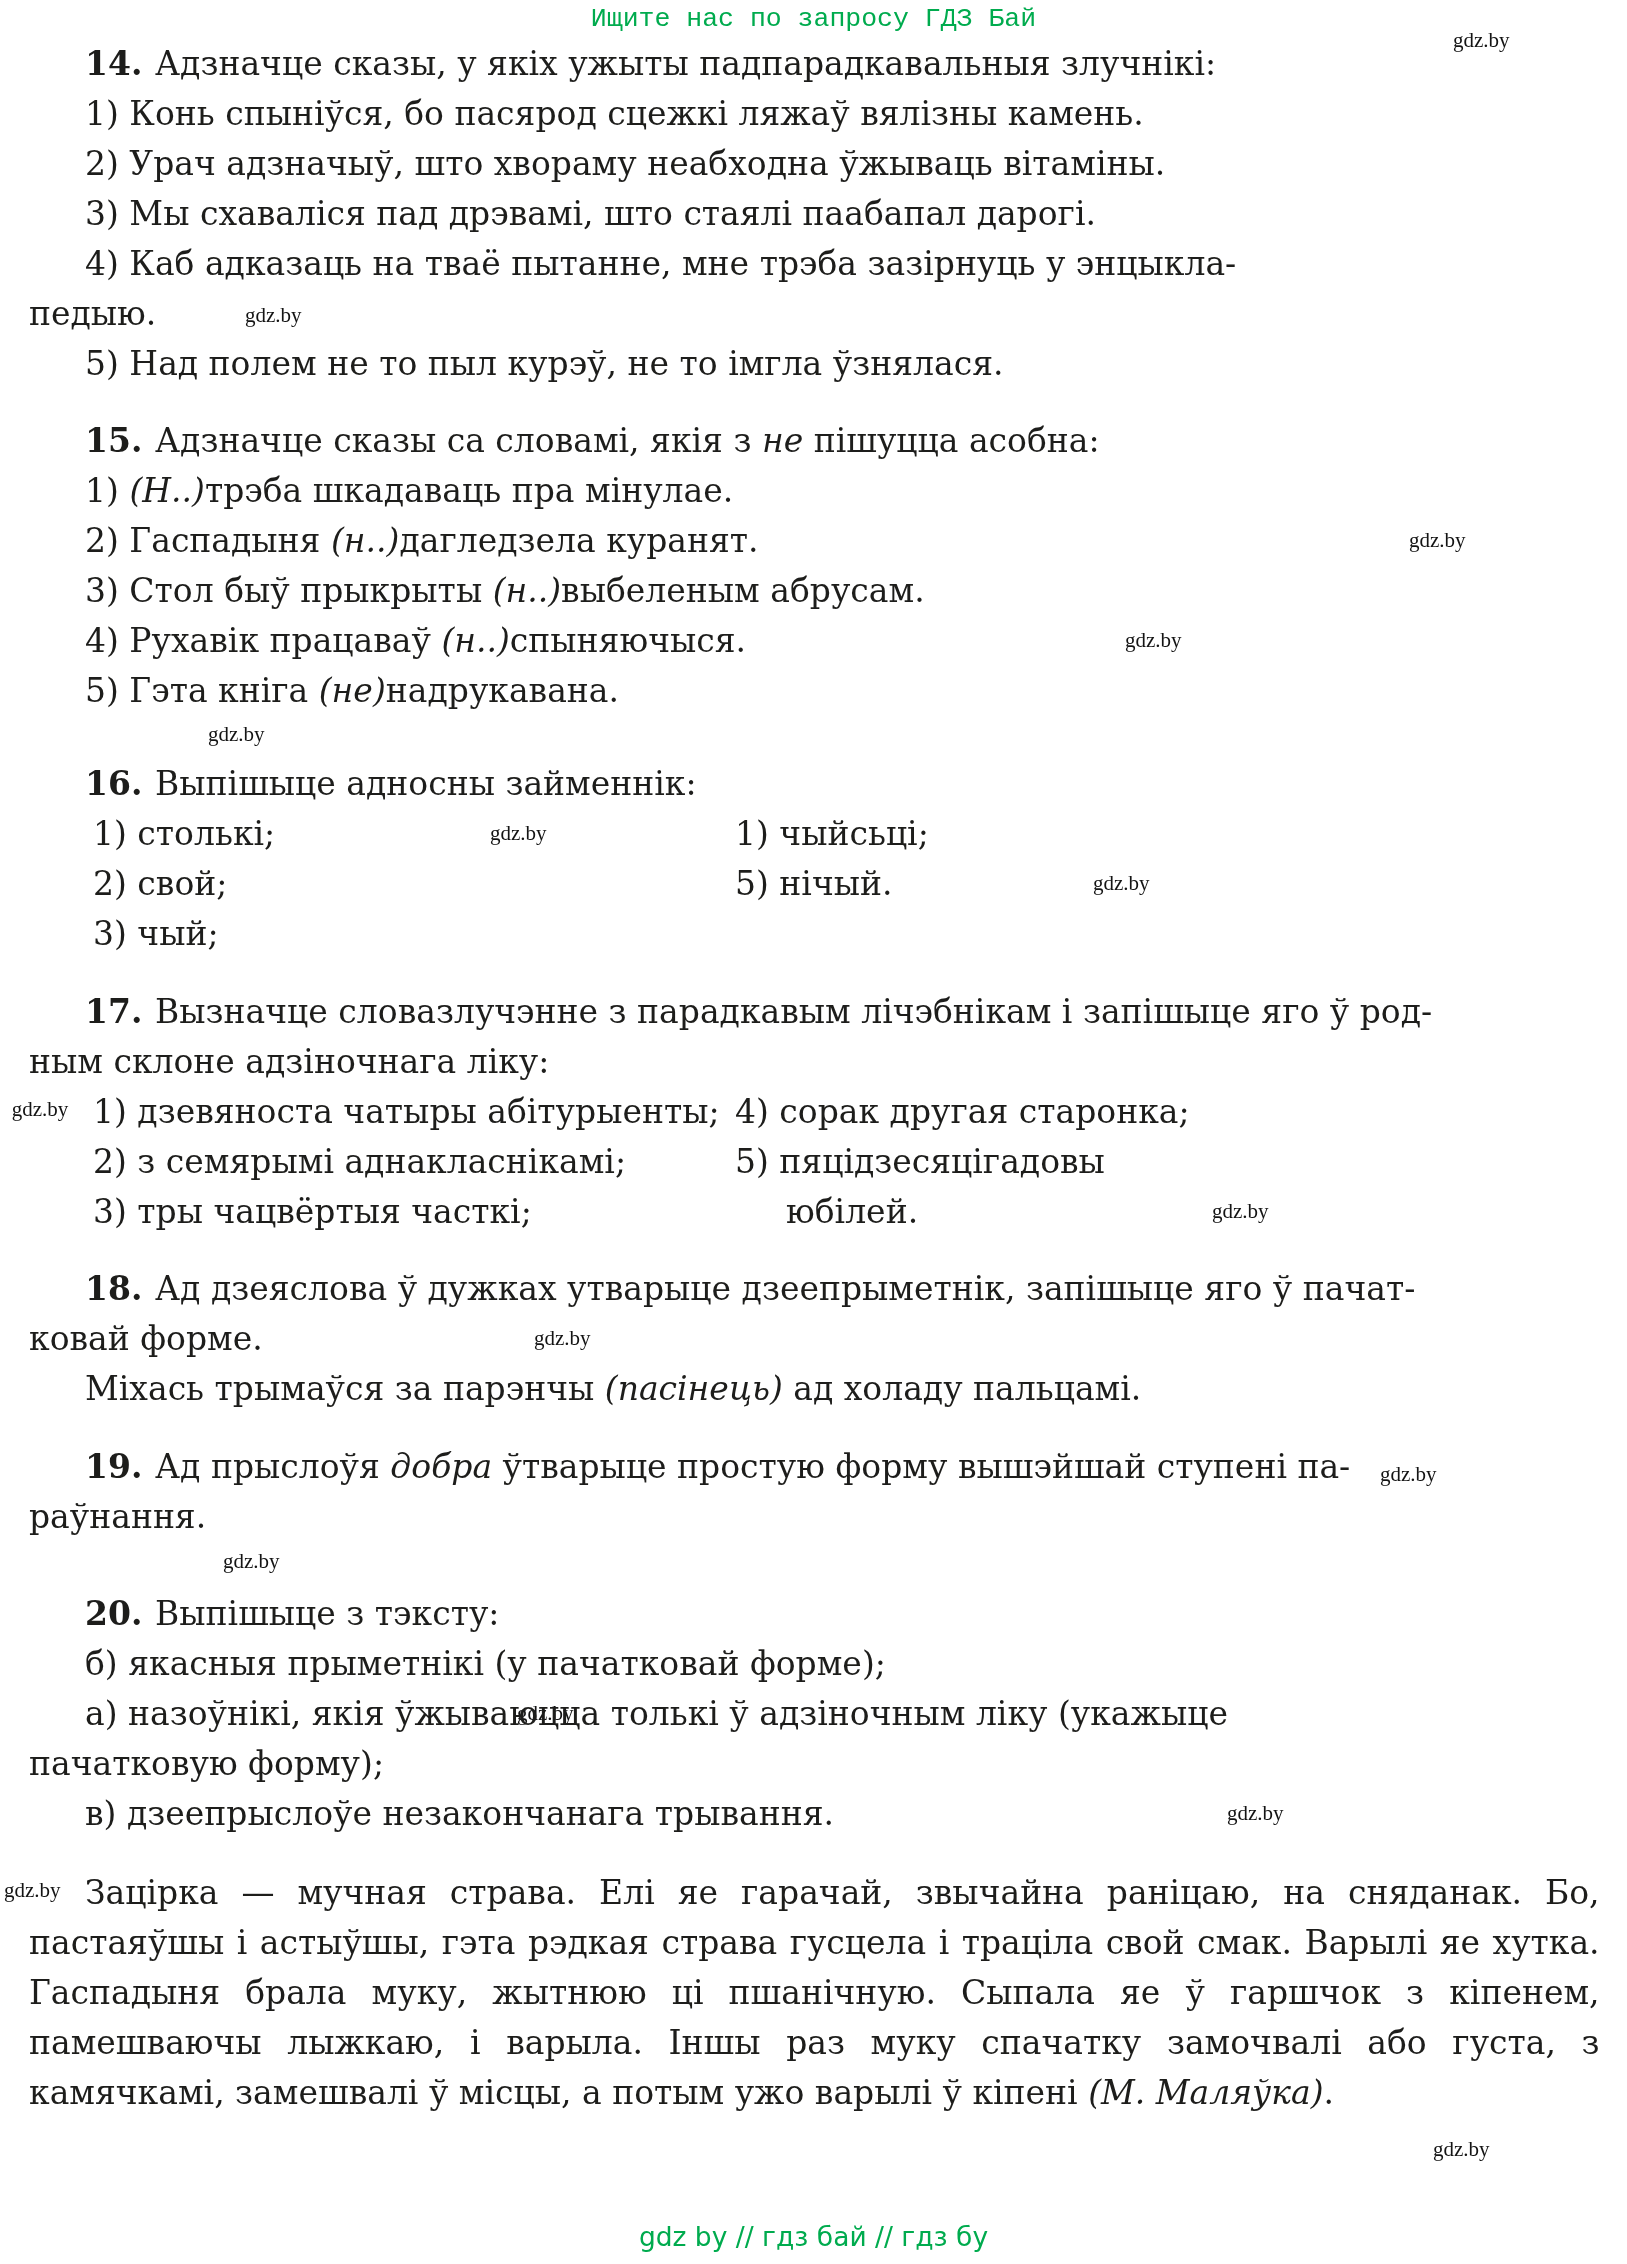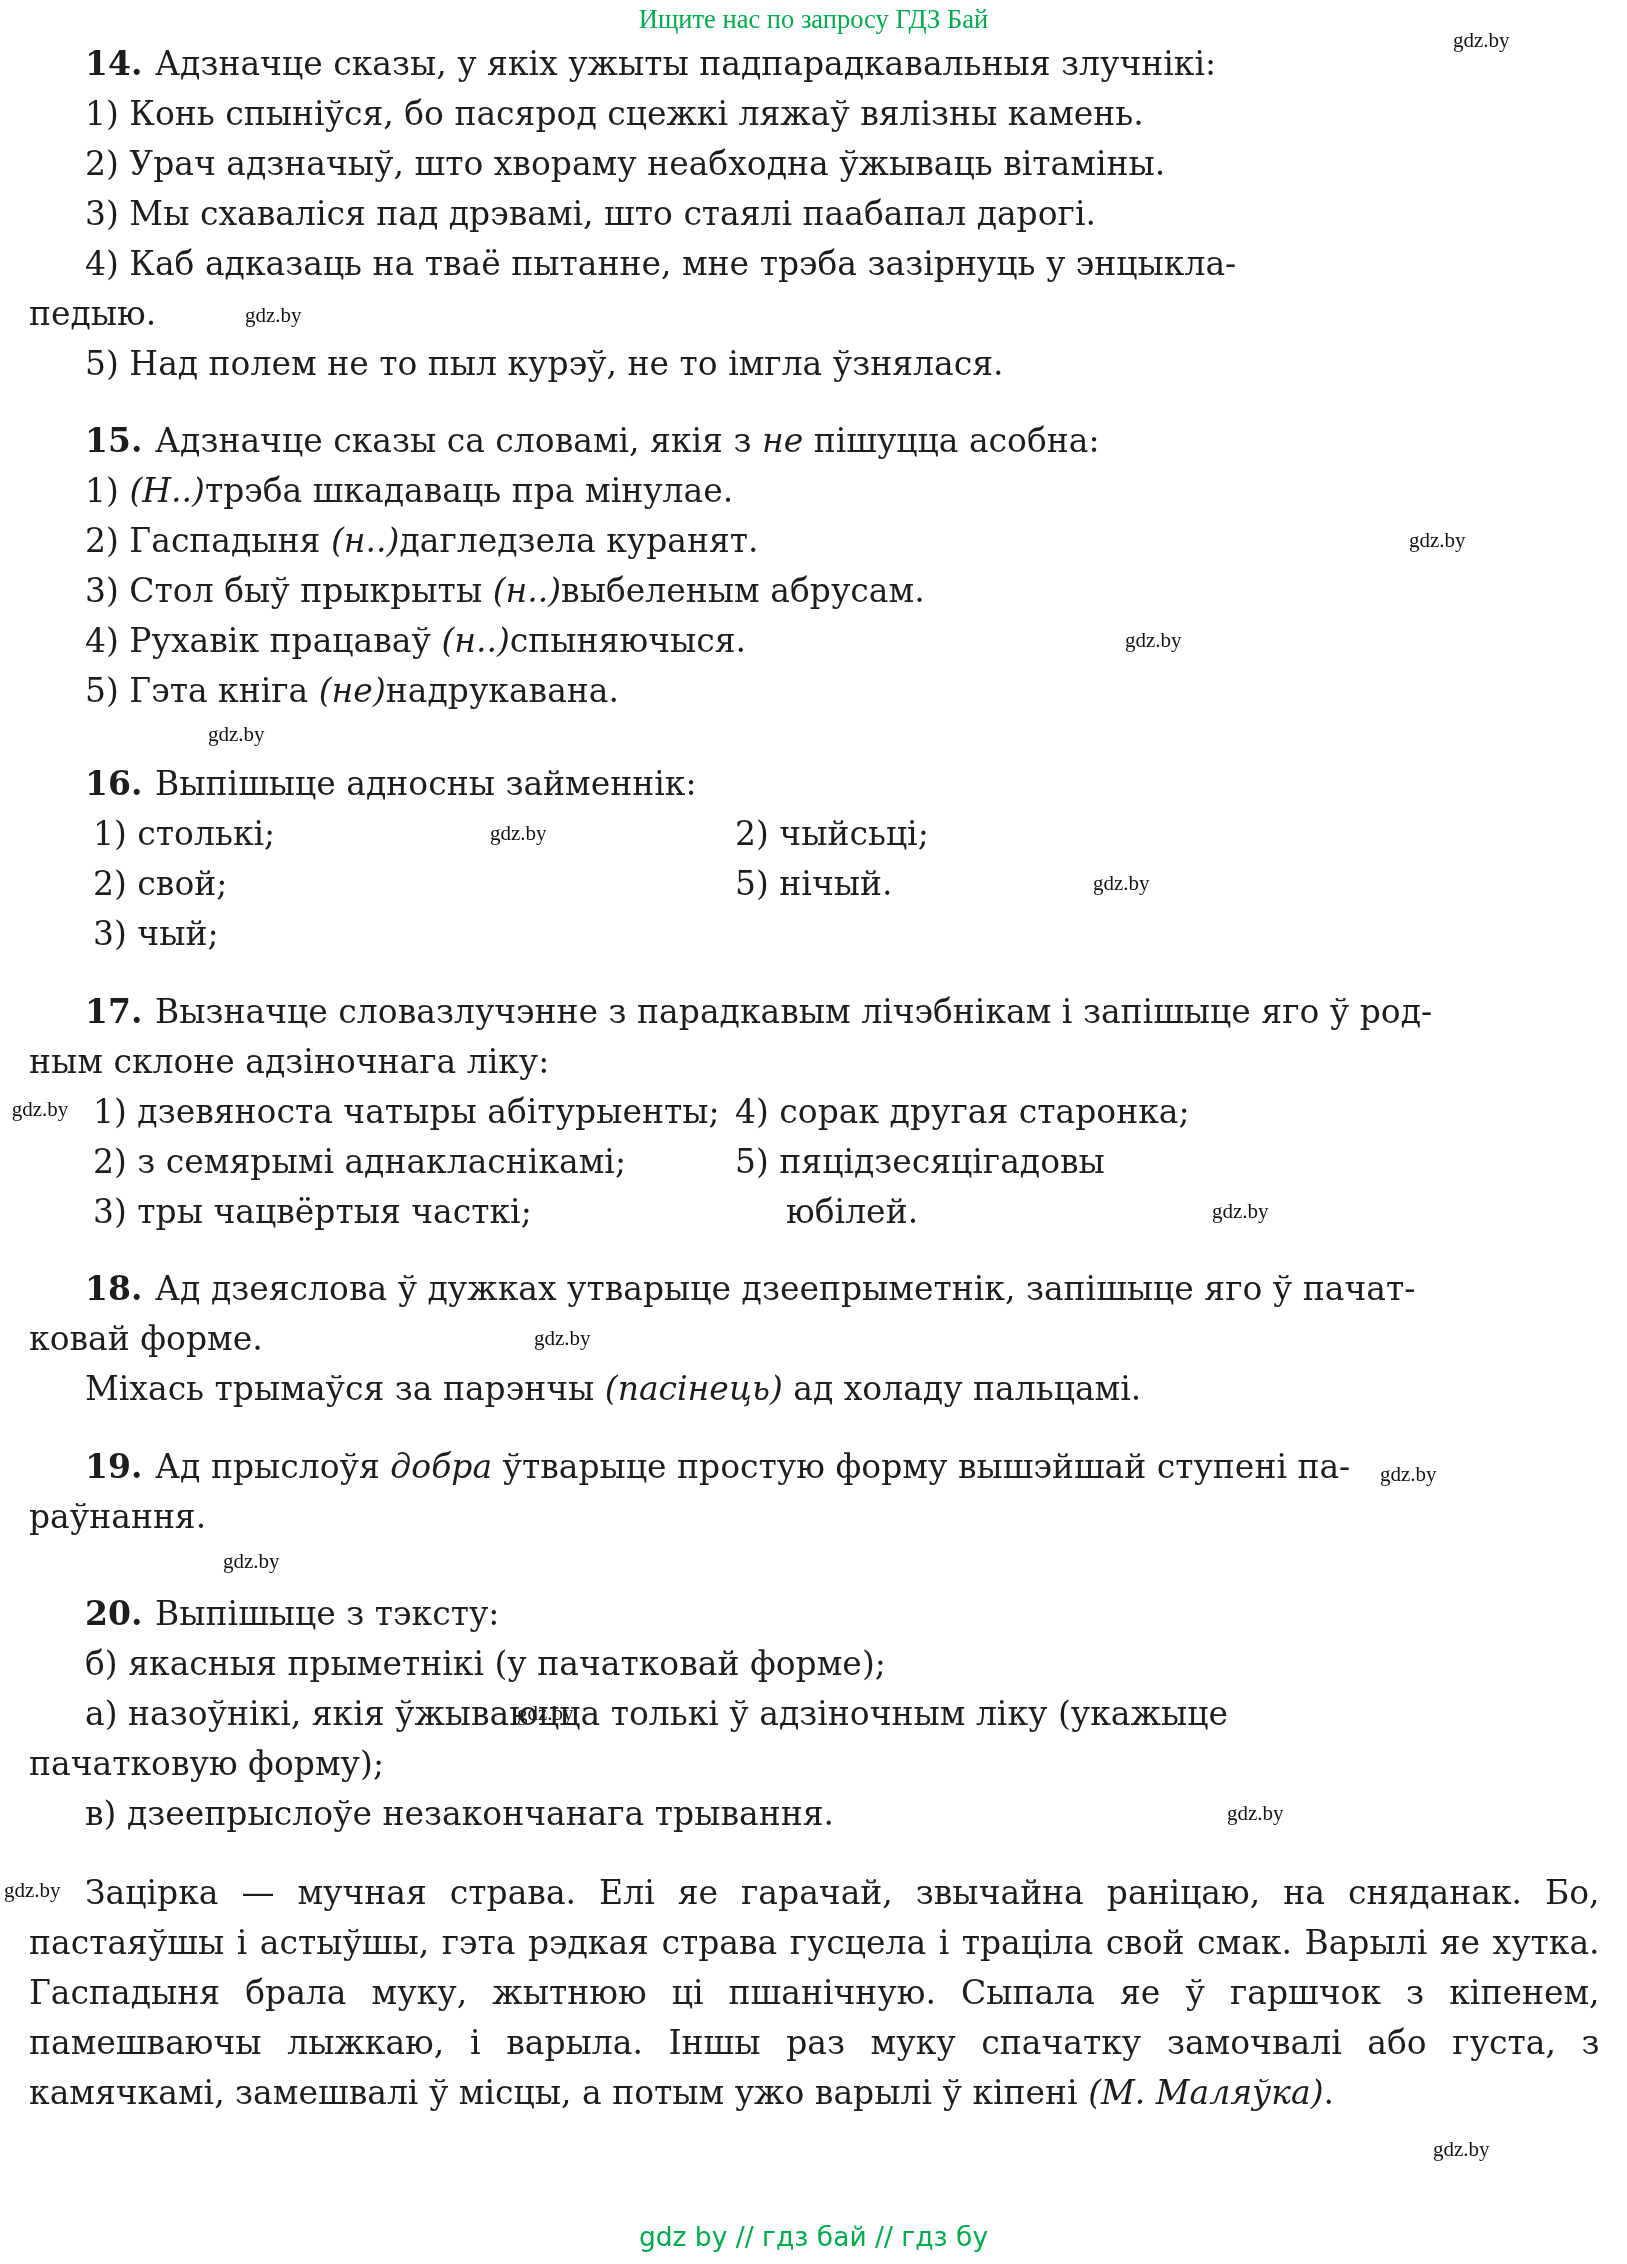--- a/index.html
+++ b/index.html
@@ -13,21 +13,21 @@
     color:#1d1d1b;
     font-family:"DejaVu Serif","Liberation Serif",serif;
     font-size:33px;
     line-height:50px;
     overflow:hidden;
   }
   .banner-top {
     position:absolute; top:3.9px; left:0; width:100%;
     text-align:center;
     color:#00ab4e;
-    font-family:Liberation Serif, serif;
+    font-family:Liberation Mono, monospace;
     font-size:26.5px; line-height:31px;
   }
   .banner-bottom {
     position:absolute; bottom:11.8px; left:0; width:100%;
     text-align:center;
     color:#00ab4e;
     font-family:"DejaVu Sans","Liberation Sans",sans-serif;
     font-size:26.5px; line-height:31px;
   }
   .content {
@@ -95,21 +95,21 @@
       <p class="para"><span>2) Гаспадыня </span><span class="it">(н..)</span><span>дагледзела куранят.</span></p>
       <p class="para"><span>3) Стол быў прыкрыты </span><span class="it">(н..)</span><span>выбеленым абрусам.</span></p>
       <p class="para"><span>4) Рухавік працаваў </span><span class="it">(н..)</span><span>спыняючыся.</span></p>
       <p class="para"><span>5) Гэта кніга </span><span class="it">(не)</span><span>надрукавана.</span></p>
     </section>
 
     <section class="ex gap-lg">
       <p class="para"><b class="exnum">16.</b><span>Выпішыце адносны займеннік:</span></p>
       <div class="cols">
         <span class="col-l">1) столькі;</span>
-        <span class="col-r">2) чыйсьці;</span>
+        <span class="col-r">1) чыйсьці;</span>
       </div>
       <div class="cols">
         <span class="col-l">2) свой;</span>
         <span class="col-r">5) нічый.</span>
       </div>
       <div class="cols">
         <span class="col-l">3) чый;</span>
         <span class="col-r"></span>
       </div>
     </section>

